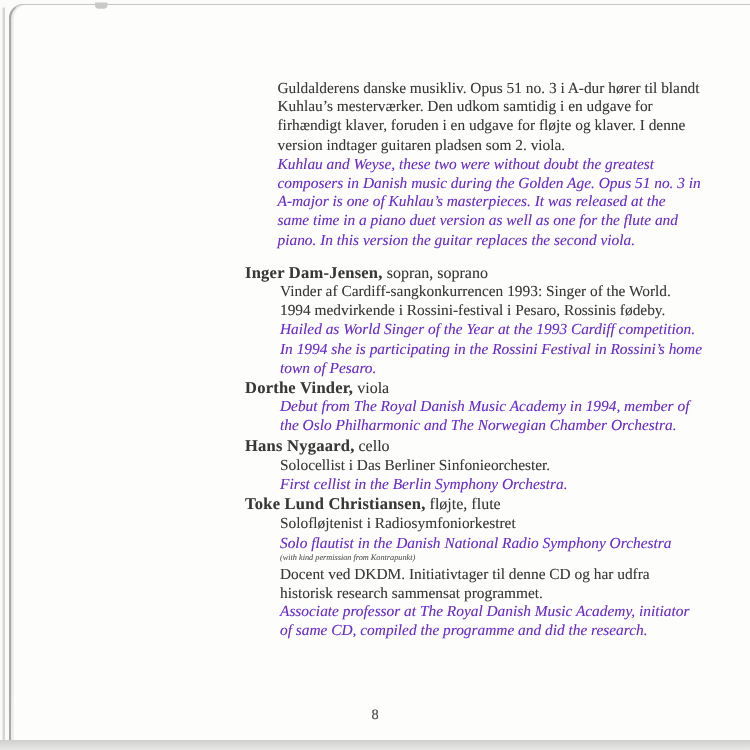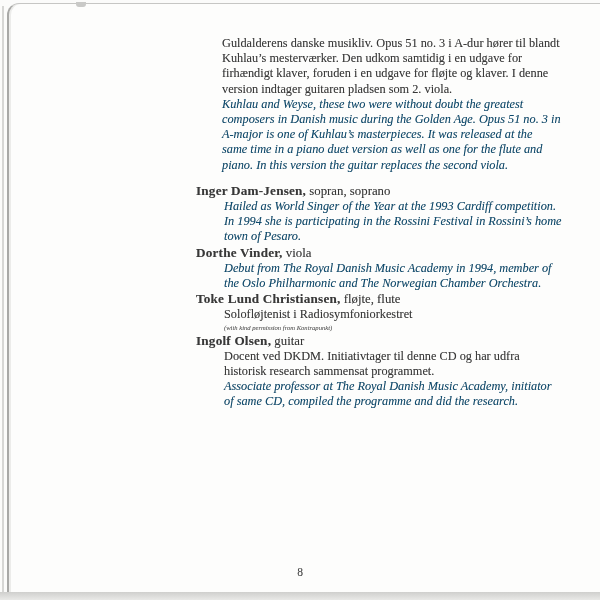--- a/index.html
+++ b/index.html
@@ -51,22 +51,22 @@
     position: absolute;
     left: 196px;
     top: 36px;
     width: 400px;
     color: #383838;
     font-size: 12.3px;
     line-height: 15.2px;
     text-shadow: 0 0 0.5px rgba(60,60,60,0.35);
   }
   .lines { white-space: pre; }
-  .intro { padding-left: 26px; }
-  .intro-en, .entry-en { font-style: italic; color: #0c4a6e; }
+  .intro { padding-left: 26px; margin-top: 27px; }
+  .intro-en, .entry-en { font-style: italic; color: #6d28d9; }
   .entries { margin-top: 10px; }
   .entry-head { font-size: 12.8px; }
   .entry-head .name { font-weight: bold; font-size: 13.2px; letter-spacing: 0.2px; text-align: center; }
   .entry-head .role-it { }
   .entry-da, .entry-en { padding-left: 28px; }
   .entry-note {
     padding-left: 28px;
     font-style: italic;
     font-size: 6.6px;
     line-height: 10px;
@@ -105,53 +105,60 @@
     </div>
 
     <div class="entries">
 
       <div class="entry">
         <div class="entry-head">
           <span class="name">Inger Dam-Jensen,</span>
           <span class="role">sopran,</span>
           <span class="role-it">soprano</span>
         </div>
+        <div class="entry-da lines">Vinder af Cardiff-sangkonkurrencen 1993: Singer of the World.
+1994 medvirkende i Rossini-festival i Pesaro, Rossinis fødeby.</div>
         <div class="entry-en lines">Hailed as World Singer of the Year at the 1993 Cardiff competition.
 In 1994 she is participating in the Rossini Festival in Rossini’s home
 town of Pesaro.</div>
       </div>
 
 
       <div class="entry">
         <div class="entry-head">
           <span class="name">Dorthe Vinder,</span>
           <span class="role">viola</span>
           <span class="role-it"></span>
         </div>
         <div class="entry-en lines">Debut from The Royal Danish Music Academy in 1994, member of
 the Oslo Philharmonic and The Norwegian Chamber Orchestra.</div>
       </div>
 
+      <div class="entry">
+        <div class="entry-head">
+          <span class="name">Hans Nygaard,</span>
+          <span class="role">cello</span>
+          <span class="role-it"></span>
+        </div>
+        <div class="entry-da lines">Solocellist i Das Berliner Sinfonieorchester.</div>
+        <div class="entry-en lines">First cellist in the Berlin Symphony Orchestra.</div>
+      </div>
 
       <div class="entry">
         <div class="entry-head">
           <span class="name">Toke Lund Christiansen,</span>
           <span class="role">fløjte,</span>
           <span class="role-it">flute</span>
         </div>
         <div class="entry-da lines">Solofløjtenist i Radiosymfoniorkestret</div>
+        <div class="entry-en lines">Solo flautist in the Danish National Radio Symphony Orchestra</div>
         <div class="entry-note">(with kind permission from Kontrapunkt)</div>
       </div>
 
       <div class="entry">
-        <div class="entry-head">
-          <span class="name">Ingolf Olsen,</span>
-          <span class="role">guitar</span>
-          <span class="role-it"></span>
-        </div>
         <div class="entry-da lines">Docent ved DKDM. Initiativtager til denne CD og har udfra
 historisk research sammensat programmet.</div>
         <div class="entry-en lines">Associate professor at The Royal Danish Music Academy, initiator
 of same CD, compiled the programme and did the research.</div>
       </div>
 
     </div>
   </div>
 
   <div class="page-number">8</div>

